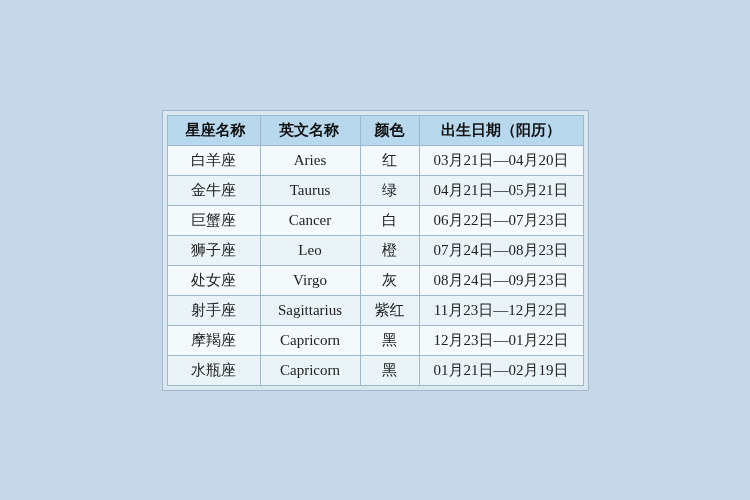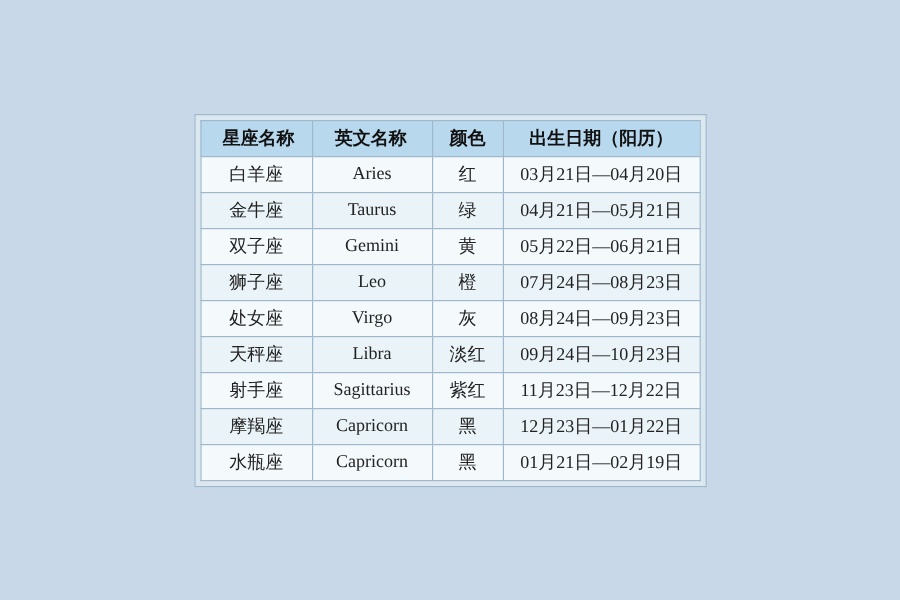--- a/index.html
+++ b/index.html
@@ -79,42 +79,36 @@
           <td>红</td>
           <td>03月21日—04月20日</td>
         </tr>
         <tr>
           <td>金牛座</td>
           <td>Taurus</td>
           <td>绿</td>
           <td>04月21日—05月21日</td>
         </tr>
         <tr>
-          <td>双子座</td>
-          <td>Gemini</td>
-          <td>黄</td>
-          <td>05月22日—06月21日</td>
+          <td>巨蟹座</td>
+          <td>Cancer</td>
+          <td>白</td>
+          <td>06月22日—07月23日</td>
         </tr>
         <tr>
           <td>狮子座</td>
           <td>Leo</td>
           <td>橙</td>
           <td>07月24日—08月23日</td>
         </tr>
         <tr>
           <td>处女座</td>
           <td>Virgo</td>
           <td>灰</td>
           <td>08月24日—09月23日</td>
-        </tr>
-        <tr>
-          <td>天秤座</td>
-          <td>Libra</td>
-          <td>淡红</td>
-          <td>09月24日—10月23日</td>
         </tr>
         <tr>
           <td>射手座</td>
           <td>Sagittarius</td>
           <td>紫红</td>
           <td>11月23日—12月22日</td>
         </tr>
         <tr>
           <td>摩羯座</td>
           <td>Capricorn</td>

